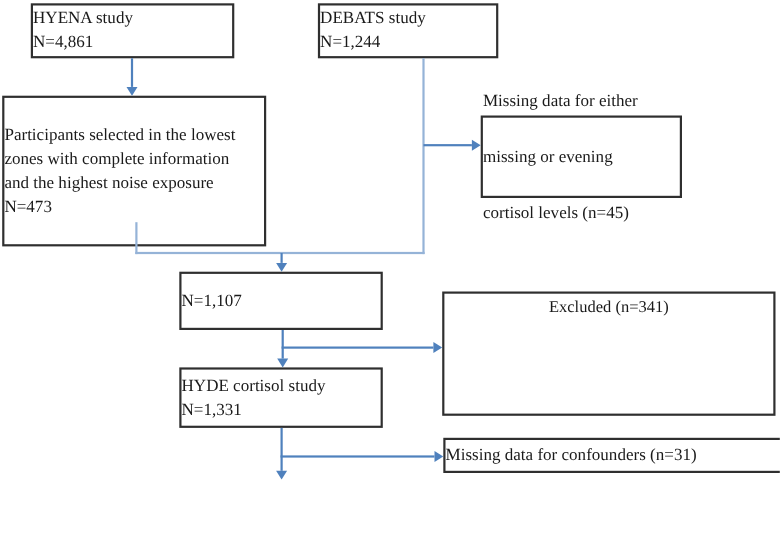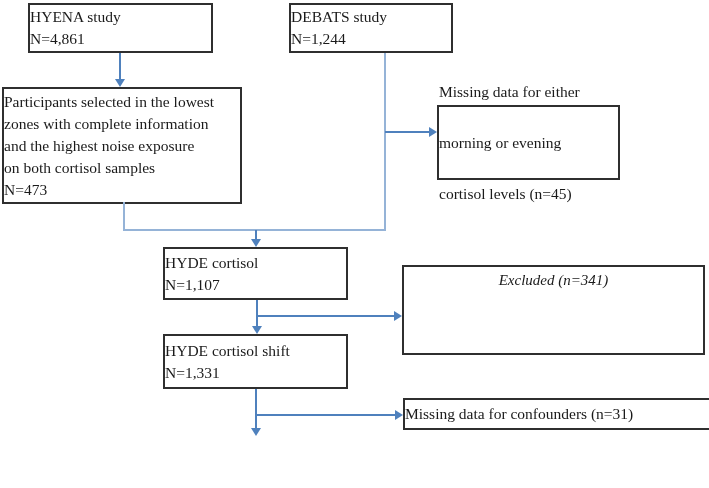--- a/index.html
+++ b/index.html
@@ -30,26 +30,26 @@
     justify-content: center;
     text-align: center;
     font-size: 15.5px;
     line-height: 1.42;
   }
   .box .line { white-space: nowrap; }
 
   
   .b-hyena     { left: 28px;  top: 3px;   width: 185px; height: 50px; }
   .b-debats    { left: 289px; top: 3px;   width: 164px; height: 50px; }
-  .b-selected  { left: 2px;   top: 87px;  width: 240px; height: 117px; }
+  .b-selected  { left: 2px;   top: 87px;  width: 240px; height: 137px; }
   .b-misscort  { left: 437px; top: 105px; width: 183px; height: 75px; gap: 29px; }
   .b-cortisol  { left: 163px; top: 247px; width: 185px; height: 53px; }
-  .b-excluded  { left: 402px; top: 265px; width: 303px; height: 90px;
+  .b-excluded  { left: 402px; top: 265px; width: 303px; height: 113px;
                  align-items: stretch; justify-content: flex-start;
-                 text-align: left; padding: 3px 6px 3px 6px; font-size: 15px; font-style: italic; }
+                 text-align: left; padding: 3px 6px 3px 6px; font-size: 15px; }
   .b-study     { left: 163px; top: 334px; width: 185px; height: 55px; }
   .b-confound  { left: 403px; top: 398px; width: 347px; height: 32px; }
   .b-final     { left: 163px; top: 436px; width: 187px; height: 46px; }
 
   .b-excluded .title { text-align: center; }
   .b-excluded ul { margin: 0; padding: 0; list-style: none; }
   .b-excluded li { position: relative; padding-left: 13px; }
   .b-excluded li::before { content: "\2022"; position: absolute; left: 1px; }
 
   
@@ -102,41 +102,39 @@
 
   <div class="box b-debats">
     <div class="line">DEBATS study</div>
     <div class="line">N=1,244</div>
   </div>
 
   <div class="box b-selected">
     <div class="line">Participants selected in the lowest</div>
     <div class="line">zones with complete information</div>
     <div class="line">and the highest noise exposure</div>
-    <div class="line">on both cortisol samples</div>
     <div class="line">N=473</div>
   </div>
 
   <div class="box b-misscort">
     <div class="line">Missing data for either</div>
-    <div class="line">morning or evening</div>
+    <div class="line">missing or evening</div>
     <div class="line">cortisol levels (n=45)</div>
   </div>
 
   <div class="box b-cortisol">
-    <div class="line">HYDE cortisol</div>
     <div class="line">N=1,107</div>
   </div>
 
   <div class="box b-excluded">
     <div class="title">Excluded (n=341)</div>
   </div>
 
   <div class="box b-study">
-    <div class="line">HYDE cortisol shift</div>
+    <div class="line">HYDE cortisol study</div>
     <div class="line">N=1,331</div>
   </div>
 
   <div class="box b-confound">
     <div class="line">Missing data for confounders (n=31)</div>
   </div>
 
 
   <div class="vline strong c-hyena-v"></div>
   <div class="arr-down c-hyena-head"></div>

